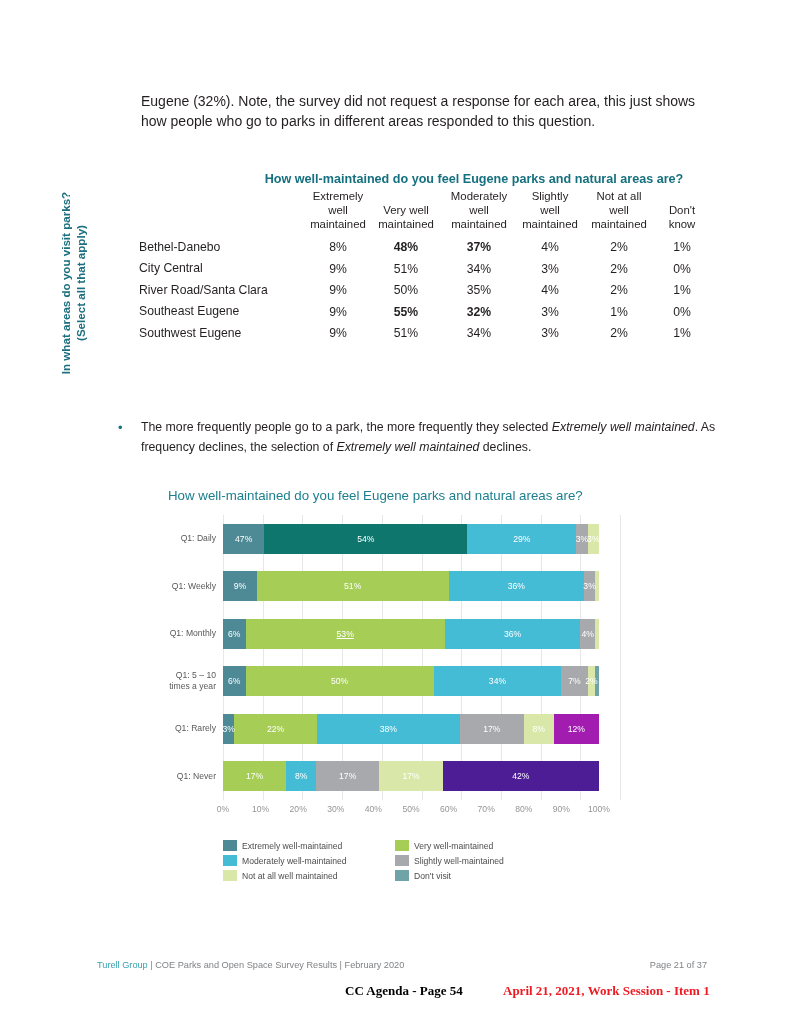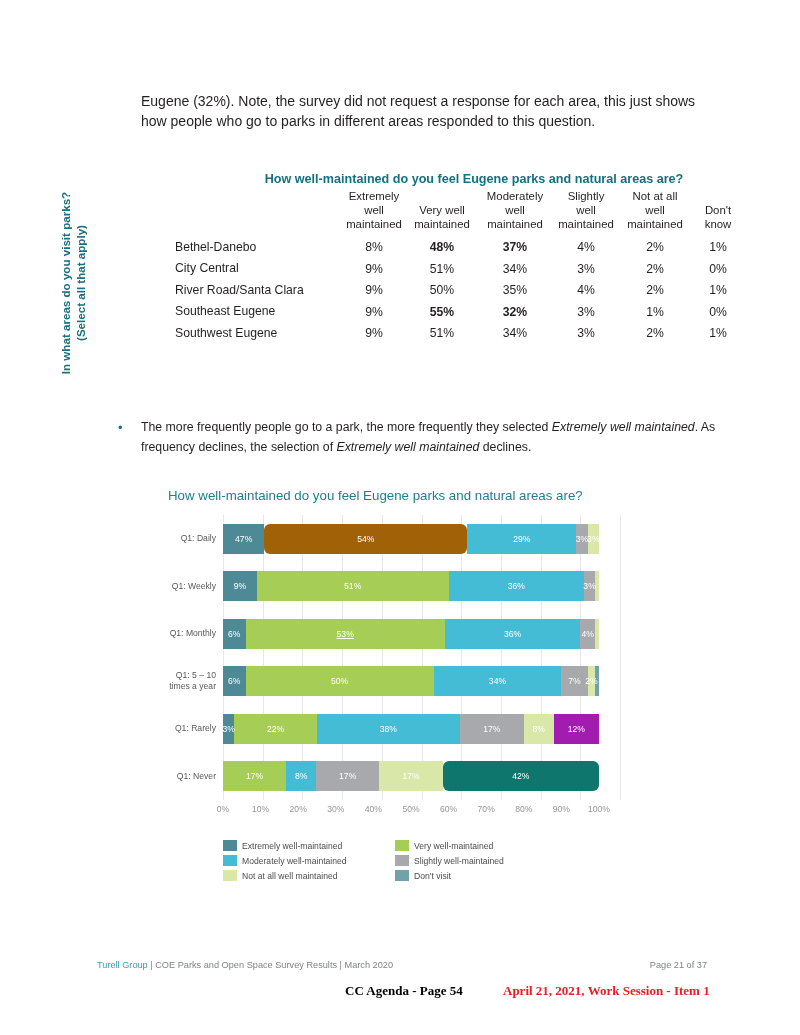--- a/index.html
+++ b/index.html
@@ -24,21 +24,21 @@
     line-height:15px;
   }
   .vlabel .l2{display:block;}
 
   
   .tbl-wrap{position:absolute;left:139px;top:172px;width:570px;}
   .tbl-title{
     color:#15707f;font-weight:bold;font-size:12.6px;text-align:center;
     padding-left:100px;margin-bottom:3px;
   }
-  table.data{border-collapse:collapse;width:570px;font-size:12.2px;margin-left:36px;}
+  table.data{border-collapse:collapse;width:570px;font-size:12.2px;}
   table.data th{
     font-weight:normal;color:#231f20;font-size:11.4px;line-height:14.2px;
     vertical-align:bottom;text-align:center;padding:0 0 5px 0;
   }
   table.data th.rowhead{text-align:left;}
   table.data td{
     text-align:center;padding:3.0px 0;font-size:12.2px;color:#231f20;
   }
   table.data td.rowhead{text-align:left;line-height:15.5px;}
   table.data td.b{font-weight:bold;}
@@ -243,21 +243,21 @@
         </div>
       <div class="plot">
           <div class="row">
             <div class="rowlabel">
               <div>Q1: Daily</div>
             </div>
             <div class="bars">
               <div class="seg" style="width: 11%; background: rgb(78, 138, 150);">
                 <span>47%</span>
               </div>
-              <div class="seg" style="width: 54%; background: #a16207; border-radius: 6px;">
+              <div class="seg" style="width: 54%; background: #0f766e;">
                 <span>54%</span>
               </div>
               <div class="seg" style="width: 29%; background: rgb(69, 188, 214);">
                 <span>29%</span>
               </div>
               <div class="seg" style="width: 3%; background: rgb(167, 169, 172);">
                 <span>3%</span>
               </div>
               <div class="seg" style="width: 3%; background: rgb(217, 232, 168);">
                 <span>3%</span>
@@ -363,21 +363,21 @@
               </div>
               <div class="seg" style="width: 8%; background: rgb(69, 188, 214);">
                 <span>8%</span>
               </div>
               <div class="seg" style="width: 17%; background: rgb(167, 169, 172);">
                 <span>17%</span>
               </div>
               <div class="seg" style="width: 17%; background: rgb(217, 232, 168);">
                 <span>17%</span>
               </div>
-              <div class="seg" style="width: 42%; background: #0f766e; border-radius: 6px;">
+              <div class="seg" style="width: 42%; background: #4c1d95;">
                 <span>42%</span>
               </div>
             </div>
           </div>
         </div>
     </div>
     <div class="axis">
         <div class="tick" style="left: 0%;">0%</div>
         <div class="tick" style="left: 10%;">10%</div>
         <div class="tick" style="left: 20%;">20%</div>
@@ -413,20 +413,20 @@
         </div>
         <div class="lgi">
           <div class="sw" style="background: rgb(111, 163, 168);"></div>
           <div>Don't visit</div>
         </div>
       </div>
   </div>
 
   <div class="footer">
     <div class="f-left">
-      <span class="brand">Turell Group</span><span> | </span><span>COE Parks and Open Space Survey Results</span><span> | </span><span>March 2020</span>
+      <span class="brand">Turell Group</span><span> | </span><span>COE Parks and Open Space Survey Results</span><span> | </span><span>February 2020</span>
     </div>
     <div class="f-right">Page 21 of 37</div>
   </div>
   <div class="cc">CC Agenda - Page 54</div>
   <div class="ws">April 21, 2021, Work Session - Item 1</div>
 
 </div>
 
 </body></html>

